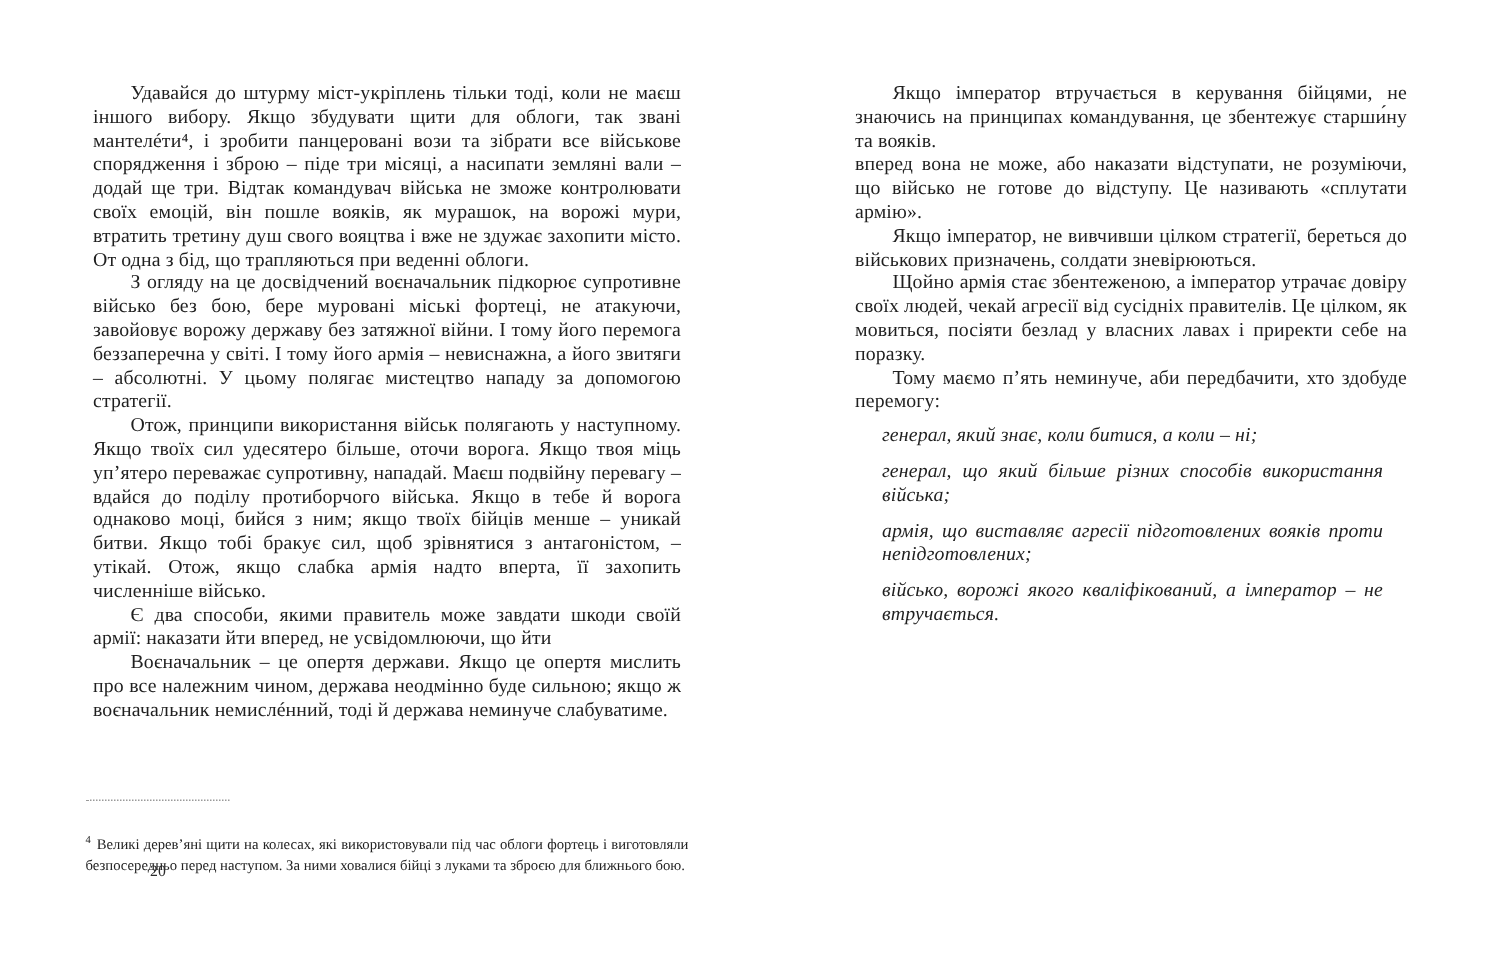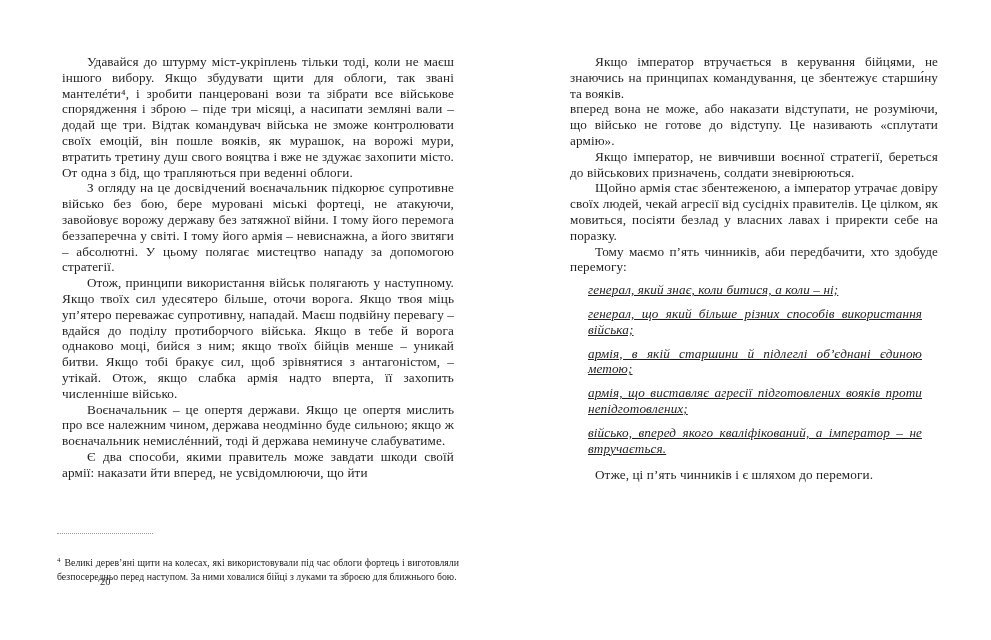--- a/index.html
+++ b/index.html
@@ -44,21 +44,20 @@
     text-indent: 0;
   }
   .quote-list {
     margin: 7px 0 0 18px;
   }
   .quote-item {
     margin: 0 16px 8px 0;
     font-style: italic;
     text-indent: 0;
     text-align: justify;
-    text-decoration: underline;
   }
   .after-list {
     margin-top: 11px;
   }
   .footnote-sep {
     position: absolute;
     left: 57px;
     top: 533px;
     width: 96px;
     border-top: 1px dotted #9a9a9a;
@@ -88,43 +87,41 @@
 </style>
 </head>
 <body>
 
 <div class="spread">
 
   <div class="page page-left">
     <p class="para">Удавайся до штурму міст-укріплень тільки тоді, коли не маєш іншого вибору. Якщо збудувати щити для облоги, так звані мантелéти⁴, і зробити панцеровані вози та зібрати все військове спорядження і зброю – піде три місяці, а насипати земляні вали – додай ще три. Відтак командувач війська не зможе контролювати своїх емоцій, він пошле вояків, як мурашок, на ворожі мури, втратить третину душ свого вояцтва і вже не здужає захопити місто. От одна з бід, що трапляються при веденні облоги.</p>
     <p class="para">З огляду на це досвідчений воєначальник підкорює супротивне військо без бою, бере муровані міські фортеці, не атакуючи, завойовує ворожу державу без затяжної війни. І тому його перемога беззаперечна у світі. І тому його армія – невиснажна, а його звитяги – абсолютні. У цьому полягає мистецтво нападу за допомогою стратегії.</p>
     <p class="para">Отож, принципи використання військ полягають у наступному. Якщо твоїх сил удесятеро більше, оточи ворога. Якщо твоя міць уп’ятеро переважає супротивну, нападай. Маєш подвійну перевагу – вдайся до поділу протиборчого війська. Якщо в тебе й ворога однаково моці, бийся з ним; якщо твоїх бійців менше – уникай битви. Якщо тобі бракує сил, щоб зрівнятися з антагоністом, – утікай. Отож, якщо слабка армія надто вперта, її захопить численніше військо.</p>
+    <p class="para">Є два способи, якими правитель може завдати шкоди своїй армії: наказати йти вперед, не усвідомлюючи, що йти</p>
     <p class="para">Воєначальник – це опертя держави. Якщо це опертя мислить про все належним чином, держава неодмінно буде сильною; якщо ж воєначальник немислéнний, тоді й держава неминуче слабуватиме.</p>
-    <p class="para">Є два способи, якими правитель може завдати шкоди своїй армії: наказати йти вперед, не усвідомлюючи, що йти</p>
   </div>
 
   <div class="footnote-sep"></div>
 
   <div class="footnote">
     <sup>4</sup><span>Великі дерев’яні щити на колесах, які використовували під час облоги фортець і виготовляли безпосередньо перед наступом. За ними ховалися бійці з луками та зброєю для ближнього бою.</span>
   </div>
 
   <div class="page-number">20</div>
 
   <div class="page page-right">
     <p class="para">Якщо імператор втручається в керування бійцями, не знаючись на принципах командування, це збентежує старши́ну та вояків.</p>
     <p class="para noindent">вперед вона не може, або наказати відступати, не розуміючи, що військо не готове до відступу. Це називають «сплутати армію».</p>
-    <p class="para">Якщо імператор, не вивчивши воєнної стратегії, береться до військових призначень, солдати зневірюються.</p>
+    <p class="para">Якщо імператор, не вивчивши цілком стратегії, береться до військових призначень, солдати зневірюються.</p>
     <p class="para">Щойно армія стає збентеженою, а імператор утрачає довіру своїх людей, чекай агресії від сусідніх правителів. Це цілком, як мовиться, посіяти безлад у власних лавах і приректи себе на поразку.</p>
-    <p class="para">Тому маємо п’ять чинників, аби передбачити, хто здобуде перемогу:</p>
+    <p class="para">Тому маємо п’ять неминуче, аби передбачити, хто здобуде перемогу:</p>
 
     <div class="quote-list">
       <p class="quote-item">генерал, який знає, коли битися, а коли – ні;</p>
       <p class="quote-item">генерал, що який більше різних способів використання війська;</p>
-      <p class="quote-item">армія, в якій старшини й підлеглі об’єднані єдиною метою;</p>
       <p class="quote-item">армія, що виставляє агресії підготовлених вояків проти непідготовлених;</p>
-      <p class="quote-item">військо, вперед якого кваліфікований, а імператор – не втручається.</p>
+      <p class="quote-item">військо, ворожі якого кваліфікований, а імператор – не втручається.</p>
     </div>
 
-    <p class="para after-list">Отже, ці п’ять чинників і є шляхом до перемоги.</p>
   </div>
 
 </div>
 
 </body></html>

